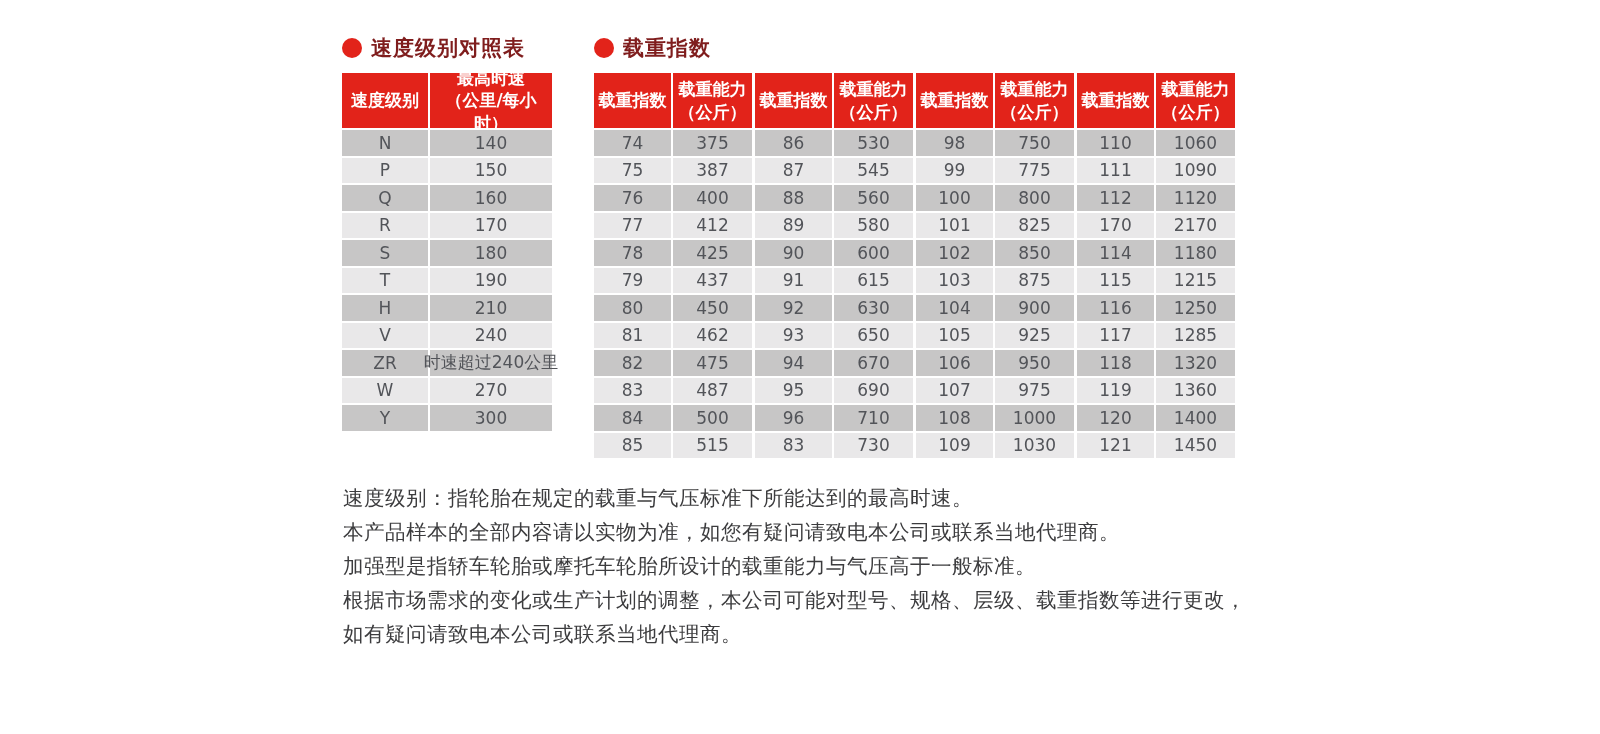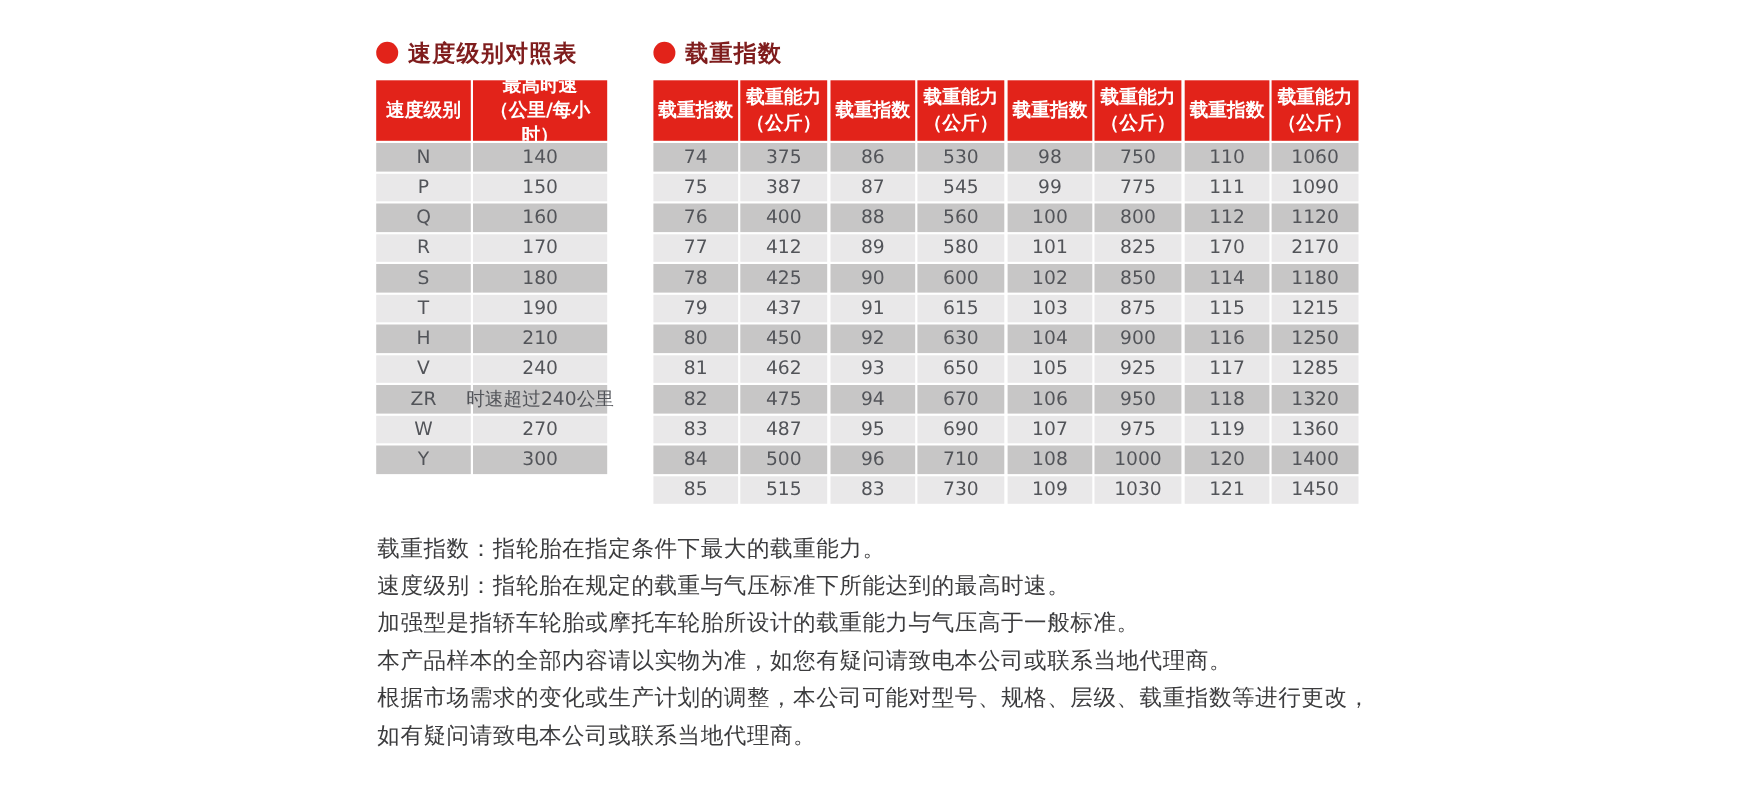--- a/index.html
+++ b/index.html
@@ -420,26 +420,25 @@
               <div class="td load-col-cap light">1450</div>
             </div>
           </div>
       </div>
 
     </div>
   </section>
 
   <section class="notes">
 
-      <p class="note-line">载重指数：指轮胎在指定条件下最大的载重能力。</p>
 
       <p class="note-line">速度级别：指轮胎在规定的载重与气压标准下所能达到的最高时速。</p>
 
+      <p class="note-line">本产品样本的全部内容请以实物为准，如您有疑问请致电本公司或联系当地代理商。</p>
+
       <p class="note-line">加强型是指轿车轮胎或摩托车轮胎所设计的载重能力与气压高于一般标准。</p>
-
-      <p class="note-line">本产品样本的全部内容请以实物为准，如您有疑问请致电本公司或联系当地代理商。</p>
 
       <p class="note-line">根据市场需求的变化或生产计划的调整，本公司可能对型号、规格、层级、载重指数等进行更改，</p>
 
       <p class="note-line">如有疑问请致电本公司或联系当地代理商。</p>
     </section>
 
 </div>
 
 </body></html>

